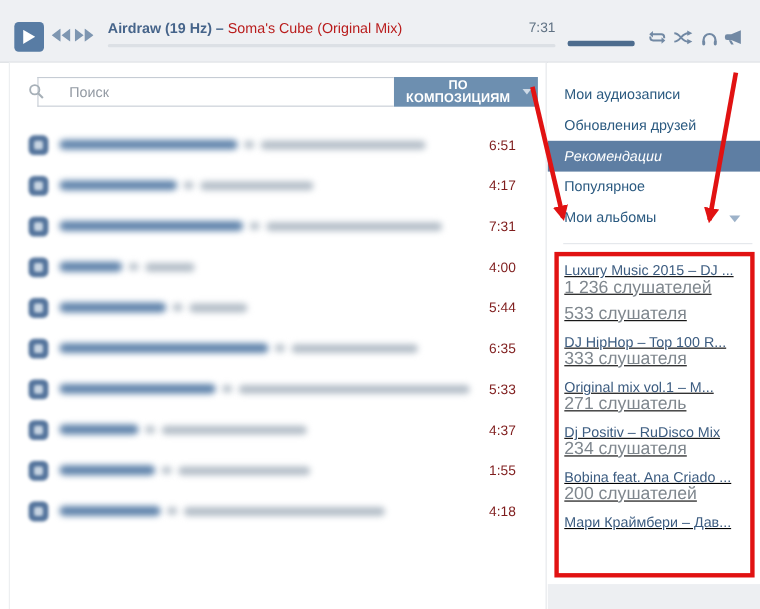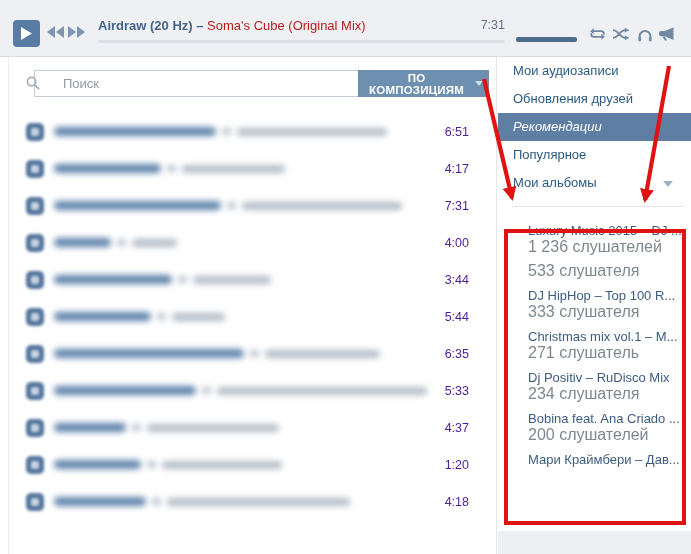--- a/index.html
+++ b/index.html
@@ -39,33 +39,33 @@
        border-top:5px solid #cdd9e6;}
   .track-list{position:absolute;left:0;top:56px;width:100%;}
   .track-row{height:37px;display:flex;align-items:center;padding:0 27px 0 17px;box-sizing:border-box;cursor:pointer;}
   .add-icon{position:relative;width:18px;height:18px;border-radius:5px;background:#54749c;
        filter:blur(1.6px);margin-right:10px;flex:0 0 auto;}
   .add-icon .inner{position:absolute;left:5px;top:5px;width:8px;height:8px;background:#c7d4e2;border-radius:2px;}
   .bar{height:9px;border-radius:5px;filter:blur(3px);flex:0 0 auto;}
   .bar.artist{background:#5f83ab;}
   .bar.dash{width:9px;height:7px;background:#b5bfc9;margin:0 6px;}
   .bar.title{background:#b3bdc7;height:8px;}
-  .dur{margin-left:auto;font-size:12.5px;color:#4c1d95;flex:0 0 auto;}
+  .dur{margin-left:auto;font-size:12.5px;color:#7f1d1d;flex:0 0 auto;}
 
   
   .sidebar{position:absolute;left:498px;top:57px;width:193px;height:497px;background:#fff;}
-  .menu{}
+  .menu{padding-top:15px;}
   .menu-item{position:relative;height:28px;line-height:28px;padding-left:15px;font-size:13px;
        color:var(--c-link,#2b5a80);cursor:pointer;}
   .menu-item.selected{background:var(--c-selected_item_bg,#5e7ea3);color:#fff;font-style:italic;}
   .menu-item .chev{display:none;position:absolute;right:18px;top:12px;width:0;height:0;
        border-left:5px solid transparent;border-right:5px solid transparent;border-top:6px solid #9db2c9;}
   .menu-item.has-chev .chev{display:block;}
   .sidebar-divider{margin:9px 7px 0 14px;border-top:1px solid #e3e6ea;}
-  .album-list{padding:15px 0 0 30px;}
+  .album-list{padding:15px 0 0 15px;text-decoration:underline;}
   .album-item{margin-bottom:9px;cursor:pointer;}
   .album-title{font-size:13px;line-height:17px;color:#3c5c80;white-space:nowrap;}
   .album-listeners{font-size:16px;line-height:15px;color:#7f878e;}
   .sidebar-gray{position:absolute;left:0;top:474px;width:193px;height:23px;background:#edeff2;}
 
   
   .red-box{position:absolute;left:504px;top:229px;width:182px;height:296px;box-sizing:border-box;
        border:4px solid var(--c-annotation_red,#e11212);pointer-events:none;z-index:50;}
   .arrows{position:absolute;left:0;top:0;width:691px;height:554px;pointer-events:none;z-index:51;}
 </style>
@@ -84,21 +84,21 @@
       <svg width="17" height="12" viewBox="0 0 17 12">
         <path d="M8 0 L0 6 8 12 Z M17 0 L9 6 17 12 Z" fill="#7e96b1"></path>
       </svg>
     </span>
     <span class="skip next">
       <svg width="17" height="12" viewBox="0 0 17 12">
         <path d="M0 0 L8 6 0 12 Z M9 0 L17 6 9 12 Z" fill="#7e96b1"></path>
       </svg>
     </span>
     <div class="tb-title">
-      <b>Airdraw (20 Hz) –</b>
+      <b>Airdraw (19 Hz) –</b>
       <span class="sub">Soma's Cube (Original Mix)</span>
     </div>
     <div class="tb-time">7:31</div>
     <div class="progress"></div>
     <div class="volume"></div>
     <span class="tb-icon repeat">
       <svg width="17" height="14" viewBox="0 0 17 14">
         <path d="M4 4.2 h8.2 a2.6 2.6 0 0 1 2.6 2.6 v1" fill="none" stroke="#7289a4" stroke-width="1.8"></path>
         <path d="M13 9.8 H4.8 a2.6 2.6 0 0 1 -2.6 -2.6 v-1" fill="none" stroke="#7289a4" stroke-width="1.8"></path>
         <path d="M4.6 1.2 L1.2 4.2 4.6 7.2 Z" fill="#7289a4"></path>
@@ -177,29 +177,20 @@
           </span>
     <span class="bar artist" style="width: 57px;"></span>
     <span class="bar dash"></span>
     <span class="bar title" style="width: 45px;"></span>
     <span class="dur">4:00</span>
   </div>
         <div class="track-row">
     <span class="add-icon">
             <span class="inner"></span>
           </span>
-    <span class="bar artist" style="width: 118px;"></span>
-    <span class="bar dash"></span>
-    <span class="bar title" style="width: 78px;"></span>
-    <span class="dur">3:44</span>
-  </div>
-        <div class="track-row">
-    <span class="add-icon">
-            <span class="inner"></span>
-          </span>
     <span class="bar artist" style="width: 97px;"></span>
     <span class="bar dash"></span>
     <span class="bar title" style="width: 53px;"></span>
     <span class="dur">5:44</span>
   </div>
         <div class="track-row">
     <span class="add-icon">
             <span class="inner"></span>
           </span>
     <span class="bar artist" style="width: 190px;"></span>
@@ -225,21 +216,21 @@
     <span class="bar title" style="width: 132px;"></span>
     <span class="dur">4:37</span>
   </div>
         <div class="track-row">
     <span class="add-icon">
             <span class="inner"></span>
           </span>
     <span class="bar artist" style="width: 87px;"></span>
     <span class="bar dash"></span>
     <span class="bar title" style="width: 120px;"></span>
-    <span class="dur">1:20</span>
+    <span class="dur">1:55</span>
   </div>
         <div class="track-row">
     <span class="add-icon">
             <span class="inner"></span>
           </span>
     <span class="bar artist" style="width: 92px;"></span>
     <span class="bar dash"></span>
     <span class="bar title" style="width: 183px;"></span>
     <span class="dur">4:18</span>
   </div>
@@ -276,21 +267,21 @@
     <div class="album-listeners">1 236 слушателей</div>
   </div>
         <div class="album-item">
     <div class="album-listeners">533 слушателя</div>
   </div>
         <div class="album-item">
     <div class="album-title">DJ HipHop – Top 100 R...</div>
     <div class="album-listeners">333 слушателя</div>
   </div>
         <div class="album-item">
-    <div class="album-title">Christmas mix vol.1 – M...</div>
+    <div class="album-title">Original mix vol.1 – M...</div>
     <div class="album-listeners">271 слушатель</div>
   </div>
         <div class="album-item">
     <div class="album-title">Dj Positiv – RuDisco Mix</div>
     <div class="album-listeners">234 слушателя</div>
   </div>
         <div class="album-item">
     <div class="album-title">Bobina feat. Ana Criado ...</div>
     <div class="album-listeners">200 слушателей</div>
   </div>

